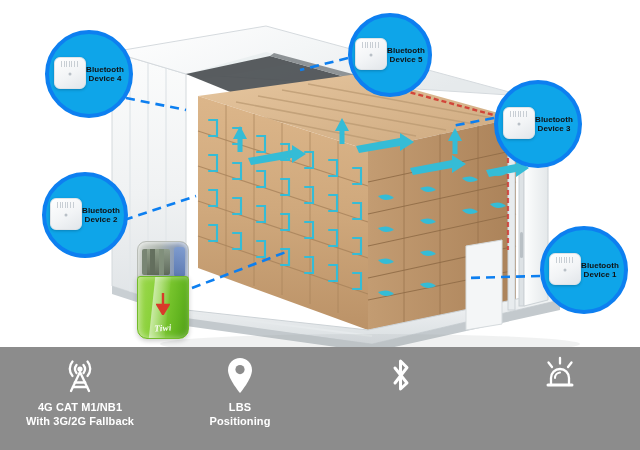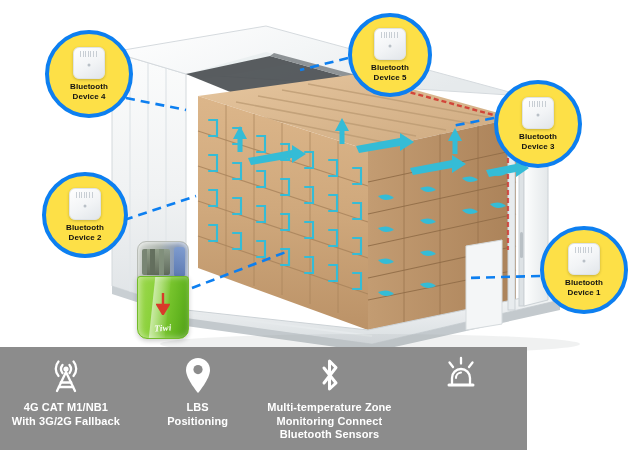--- a/index.html
+++ b/index.html
@@ -11,40 +11,40 @@
     overflow:hidden;
     position:relative;
   }
   #stage{position:absolute;left:0;top:0;width:640px;height:450px;overflow:hidden;background:#fff;}
 
   
   #scene{position:absolute;left:0;top:0;width:640px;height:352px;overflow:hidden;}
 
   
   #infobar{
-    position:absolute;left:0;top:347px;width:527px;height:103px;
+    position:absolute;left:0;top:347px;width:640px;height:103px;
     background:#8c8c8c;
     display:flex;align-items:flex-start;justify-content:space-around;
     box-sizing:border-box;padding-top:8px;
   }
   .feature{
     display:flex;flex-direction:column;align-items:center;
     color:#ffffff;text-align:center;flex:1 1 0;
   }
   .feature .ficon{height:42px;display:flex;align-items:center;justify-content:center;margin-bottom:4px;}
   .feature .flabel{
     font-size:11px;line-height:13.5px;font-weight:bold;
     letter-spacing:.1px;white-space:pre-line;
   }
 
   
   .callout{
     position:absolute;border-radius:50%;
-    border:4px solid #0d7ff0;background:#fde047;
-    display:flex;flex-direction:column;align-items:center;justify-content:center;
+    border:4px solid #0d7ff0;background:#0ea5e9;
+    display:flex;flex-direction:row;align-items:center;justify-content:center;
     box-sizing:border-box;
   }
   .callout .dev{
     width:30px;height:30px;border-radius:6px;
     background:linear-gradient(150deg,#ffffff 0%,#f2f4f6 55%,#e2e6ea 100%);
     border:1px solid #dfe3e7;
     box-shadow:0 1px 3px rgba(0,0,0,.22);
     position:relative;margin-bottom:3px;
   }
   .callout .dev .vents{
@@ -402,23 +402,20 @@
       <div class="flabel">LBS
 Positioning</div>
     </div>
 
     <div class="feature">
       <div class="ficon">
         <svg width="28" height="42" viewBox="0 0 28 42" fill="none" stroke="#ffffff" stroke-width="3" stroke-linejoin="round" stroke-linecap="round">
           <path d="M9 13 L21 28 L14.5 34 L14.5 6 L21 12.5 L9 28"></path>
         </svg>
       </div>
-      <div class="flabel">Multi-temperature Zone
-Monitoring Connect
-Bluetooth Sensors</div>
     </div>
 
     <div class="feature">
       <div class="ficon">
         <svg width="44" height="40" viewBox="0 0 44 40" fill="none" stroke="#ffffff" stroke-width="2.3" stroke-linecap="round">
           <path d="M22 2 V7.5"></path>
           <path d="M10.5 6.5 L14 11"></path>
           <path d="M33.5 6.5 L30 11"></path>
           <path d="M13 29 V22 A9 9 0 0 1 31 22 V29"></path>
           <path d="M10 29 H34" stroke-width="3"></path>

